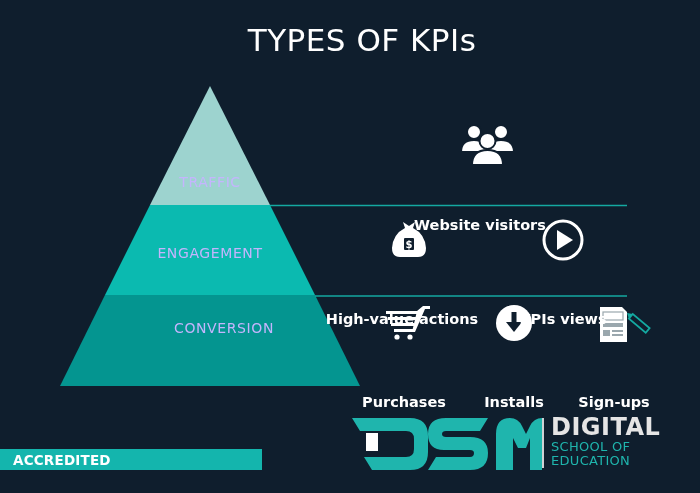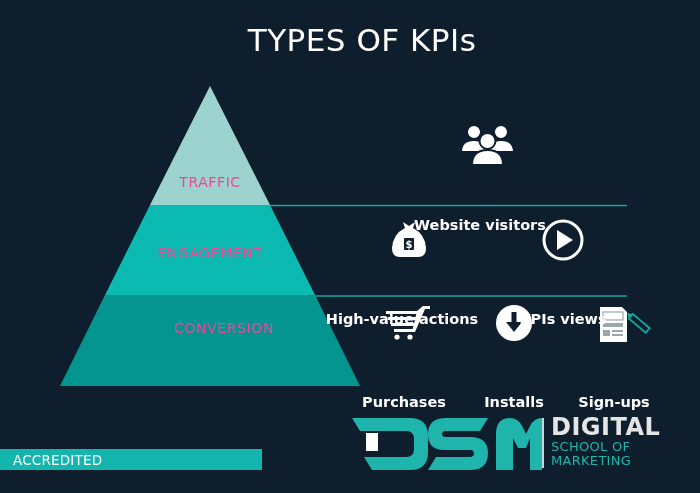--- a/index.html
+++ b/index.html
@@ -10,36 +10,36 @@
     position: relative;
   }
   .abs { position: absolute; }
   .title {
     left: 12px; top: 22px; width: 700px; text-align: center;
     color: #ffffff; font-size: 31px; font-weight: 400; letter-spacing: 0.5px;
     font-family: "DejaVu Sans", sans-serif;
   }
   svg.canvas { position: absolute; left: 0; top: 0; }
   .tier-label {
-    position: absolute; color: #ec4899; font-weight: 400;
+    position: absolute; color: #c4b5fd; font-weight: 400;
     font-family: "DejaVu Sans", sans-serif; font-size: 14px; letter-spacing: 0.6px;
     text-align: center; width: 200px;
   }
   .kpi-label {
     position: absolute; color: #ffffff; font-weight: 700;
     font-family: "DejaVu Sans", sans-serif; font-size: 14.5px; text-align: center;
     white-space: nowrap;
     margin-top: 48px;
   }
   .band {
     position: absolute; left: 0; top: 449px; width: 262px; height: 21px;
     background: #14b5ad; display: flex; align-items: center;
     font-family: "DejaVu Sans", sans-serif; font-size: 13.5px; letter-spacing: 0.2px;
   }
-  .band .b1 { color: #ffffff; font-weight: 400; margin-left: 13px; margin-right: 5px; }
+  .band .b1 { color: #ffffff; font-weight: 700; margin-left: 13px; margin-right: 5px; }
   .band .b2 { color: #13293a; font-weight: 400; }
   .logo-text { position: absolute; left: 551px; top: 414px; font-family: "DejaVu Sans", sans-serif; }
   .logo-text .l1 { color: #e5e5e5; font-weight: 700; font-size: 24px; line-height: 26px; letter-spacing: 0.5px; }
   .logo-text .l2, .logo-text .l3 { color: #1fb5ad; font-size: 13px; line-height: 14px; letter-spacing: 0.3px; }
 </style>
 </head>
 <body>
 
 <div class="abs title">TYPES OF KPIs</div>
 
@@ -124,14 +124,14 @@
 <div class="kpi-label" style="left:474px; top:346px; width:80px;">Installs</div>
 <div class="kpi-label" style="left:574px; top:346px; width:80px;">Sign-ups</div>
 
 <div class="band">
   <span class="b1">ACCREDITED</span>
 </div>
 
 <div class="logo-text">
   <div class="l1">DIGITAL</div>
   <div class="l2">SCHOOL OF</div>
-  <div class="l3">MARKETING</div>
+  <div class="l3">EDUCATION</div>
 </div>
 
 </body></html>

